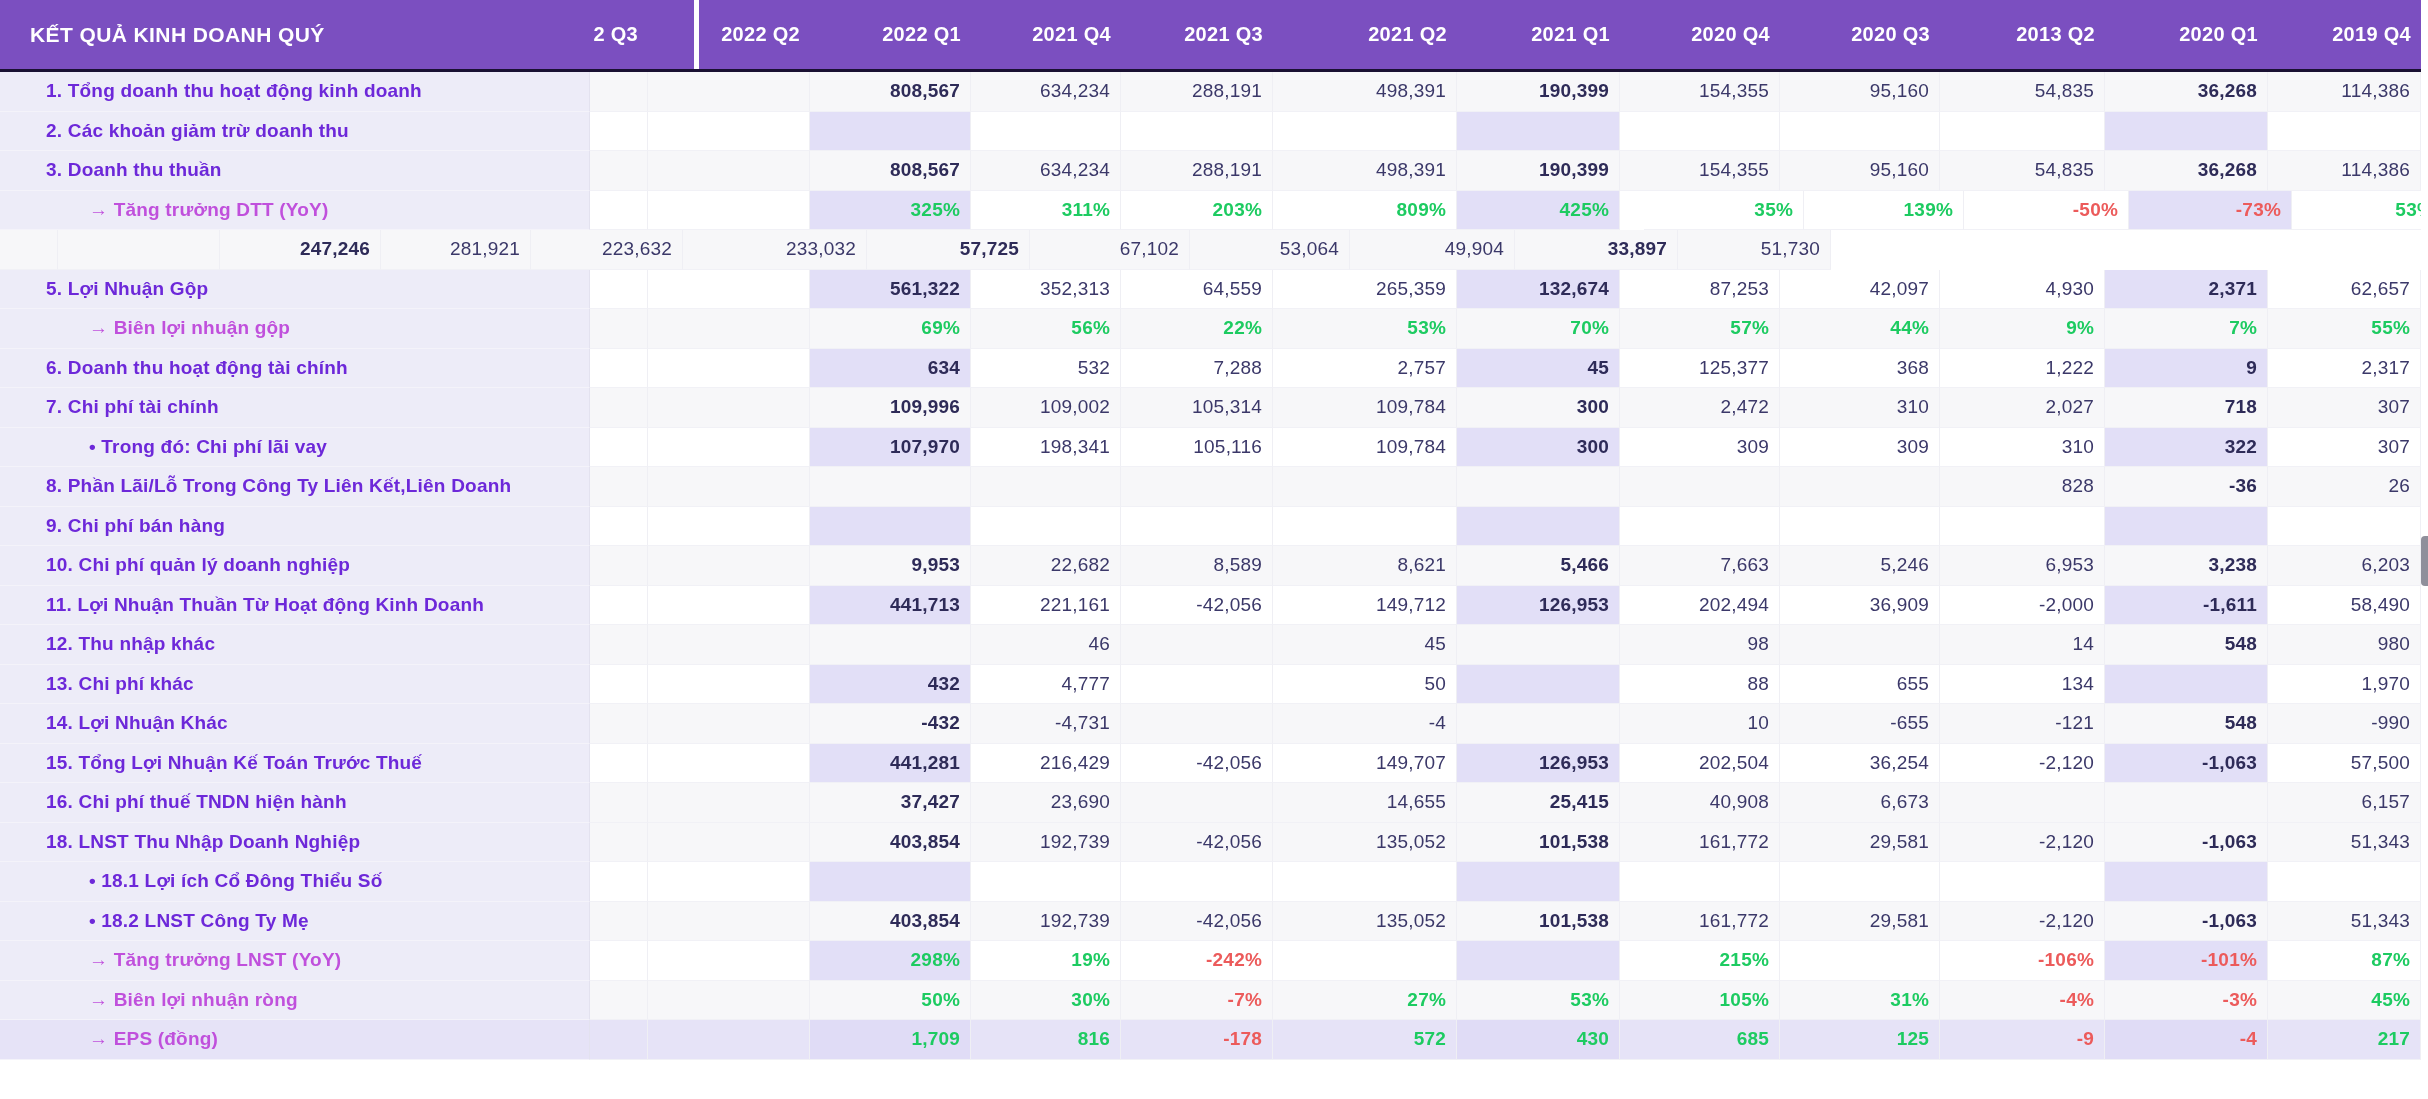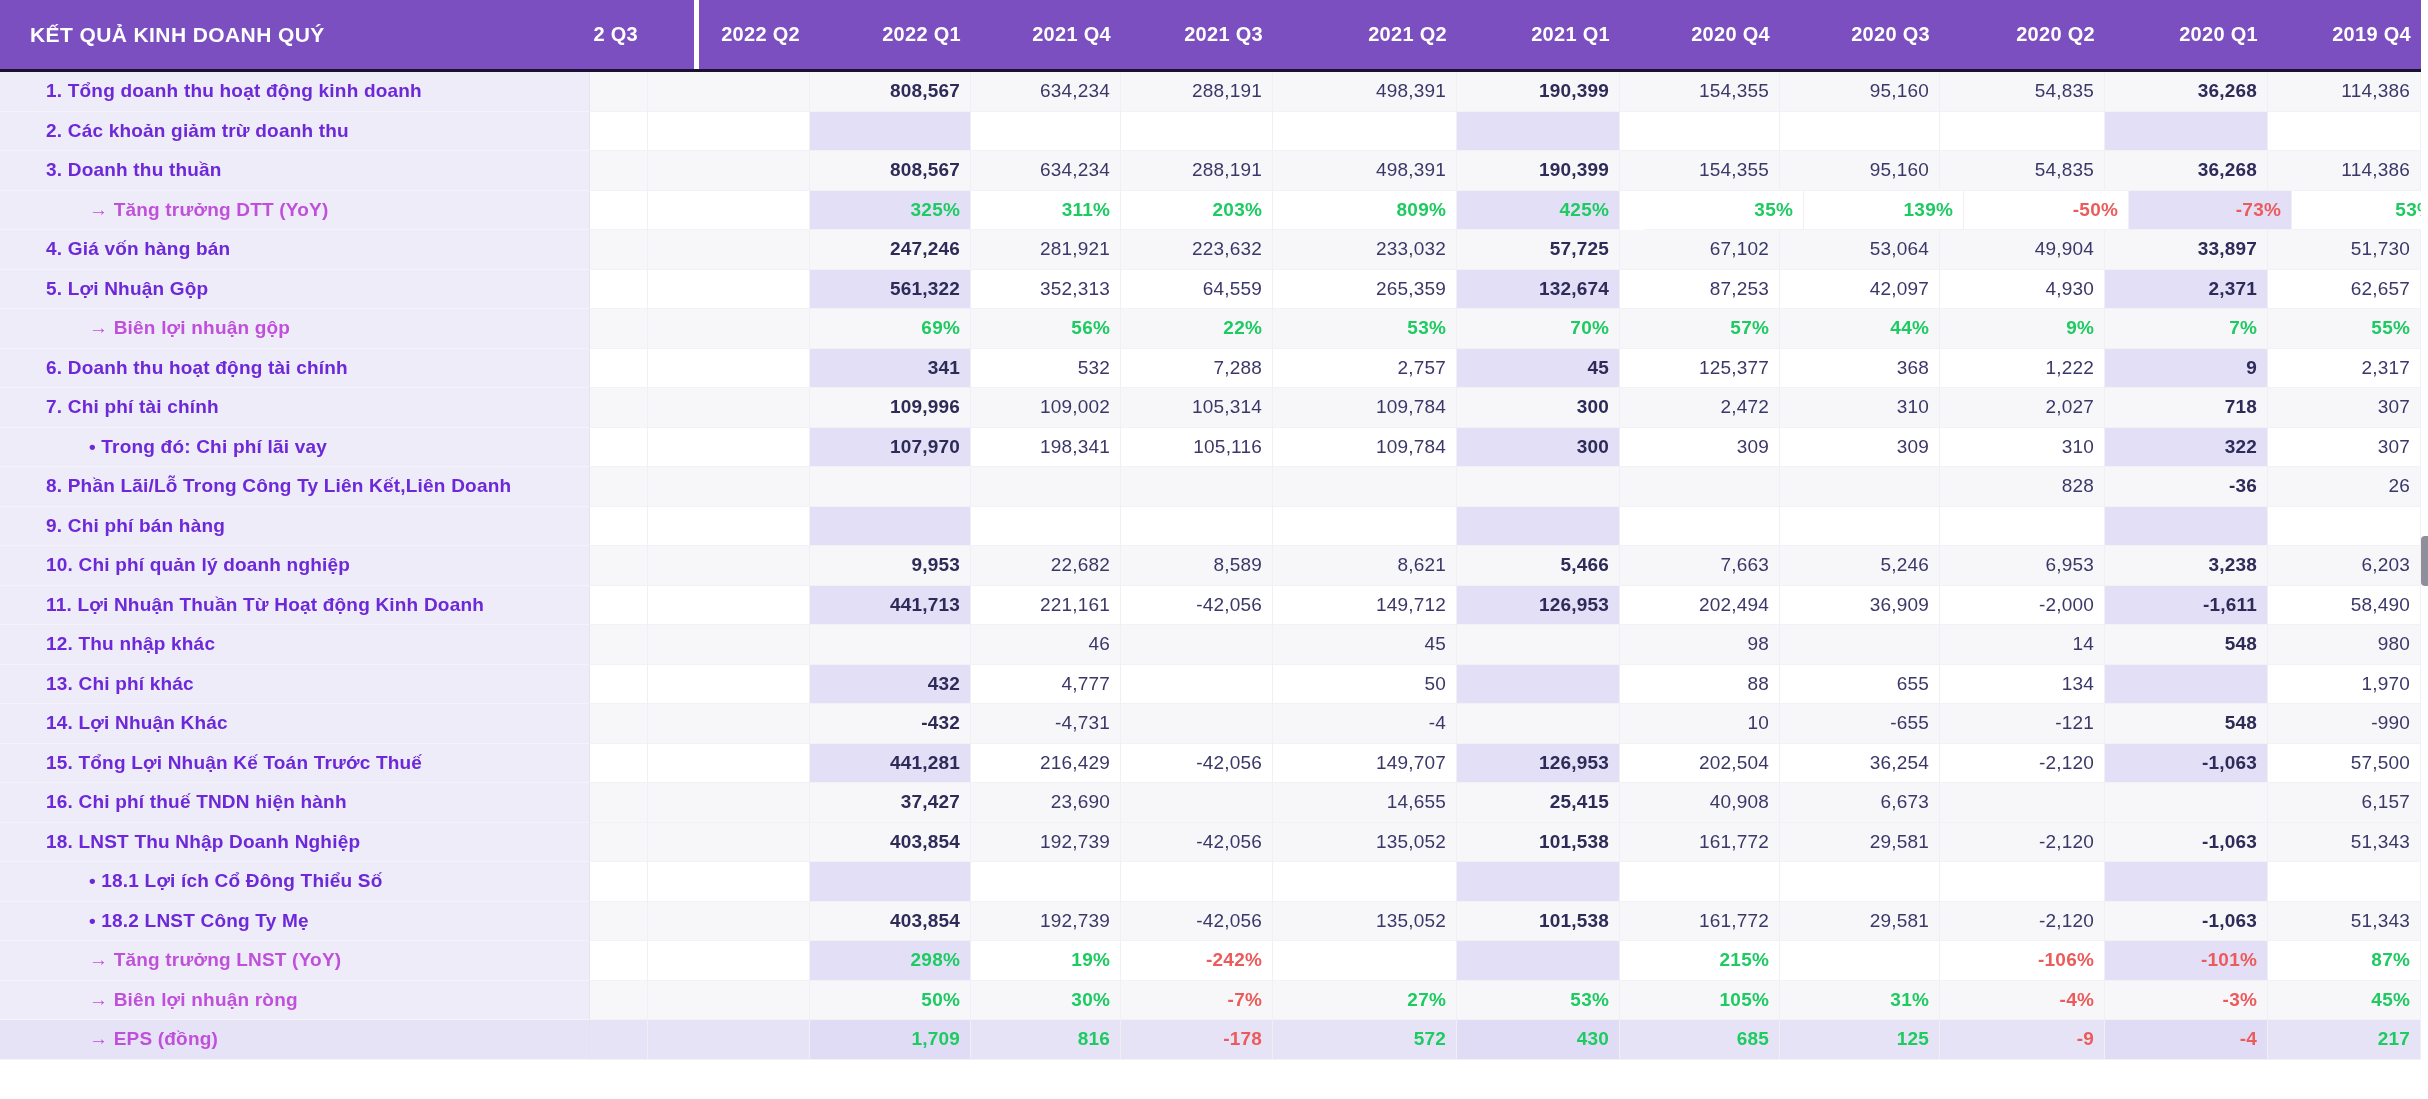--- a/index.html
+++ b/index.html
@@ -60,21 +60,21 @@
   <div id="header-cols" style="display:flex;">
       <div class="hcell" style="width: 58px;">2 Q3</div>
       <div class="hcell" style="width: 162px;">2022 Q2</div>
       <div class="hcell" style="width: 161px;">2022 Q1</div>
       <div class="hcell" style="width: 150px;">2021 Q4</div>
       <div class="hcell" style="width: 152px;">2021 Q3</div>
       <div class="hcell" style="width: 184px;">2021 Q2</div>
       <div class="hcell" style="width: 163px;">2021 Q1</div>
       <div class="hcell" style="width: 160px;">2020 Q4</div>
       <div class="hcell" style="width: 160px;">2020 Q3</div>
-      <div class="hcell" style="width: 165px;">2020 Q2</div>
+      <div class="hcell" style="width: 165px;">2013 Q2</div>
       <div class="hcell" style="width: 163px;">2020 Q1</div>
       <div class="hcell" style="width: 153px;">2019 Q4</div>
     </div>
   <div class="hdr-divider"></div>
 </div>
 
 <div class="tbody" id="tbody">
     <div class="row odd indent1">
       <div class="labelcell">1. Tổng doanh thu hoạt động kinh doanh</div>
       <div class="cell" style="width: 58px;"></div>
@@ -189,21 +189,20 @@
         <span class="val-red">-50%</span>
       </div>
       <div class="cell hl" style="width: 163px;">
         <span class="val-red">-73%</span>
       </div>
       <div class="cell" style="width: 153px;">
         <span class="val-green">53%</span>
       </div>
     </div>
     <div class="row odd indent1">
-      <div class="labelcell">4. Giá vốn hàng bán</div>
       <div class="cell" style="width: 58px;"></div>
       <div class="cell" style="width: 162px;"></div>
       <div class="cell hl" style="width: 161px;">
         <span>247,246</span>
       </div>
       <div class="cell" style="width: 150px;">
         <span>281,921</span>
       </div>
       <div class="cell" style="width: 152px;">
         <span>223,632</span>
@@ -298,21 +297,21 @@
       </div>
       <div class="cell" style="width: 153px;">
         <span class="val-green">55%</span>
       </div>
     </div>
     <div class="row even indent1">
       <div class="labelcell">6. Doanh thu hoạt động tài chính</div>
       <div class="cell" style="width: 58px;"></div>
       <div class="cell" style="width: 162px;"></div>
       <div class="cell hl" style="width: 161px;">
-        <span>341</span>
+        <span>634</span>
       </div>
       <div class="cell" style="width: 150px;">
         <span>532</span>
       </div>
       <div class="cell" style="width: 152px;">
         <span>7,288</span>
       </div>
       <div class="cell" style="width: 184px;">
         <span>2,757</span>
       </div>

